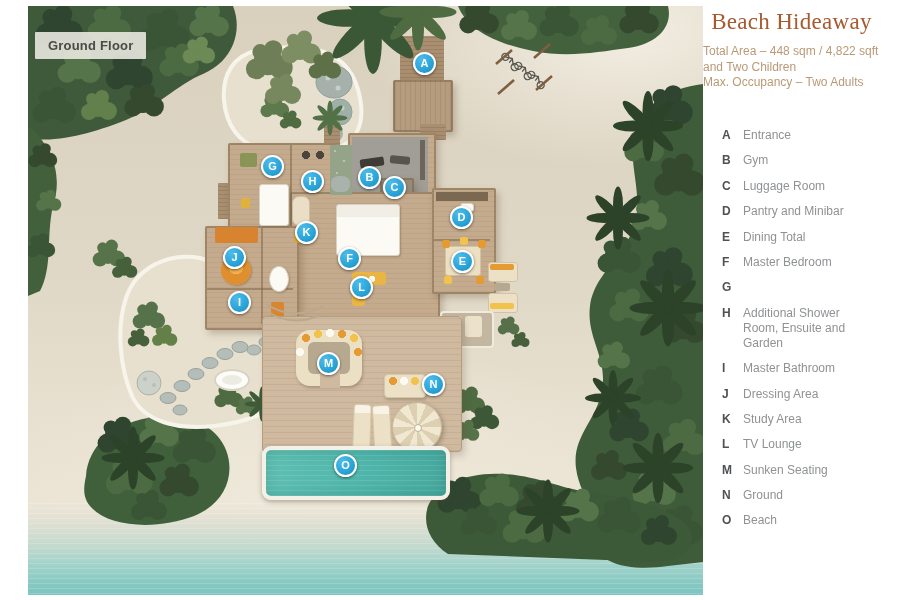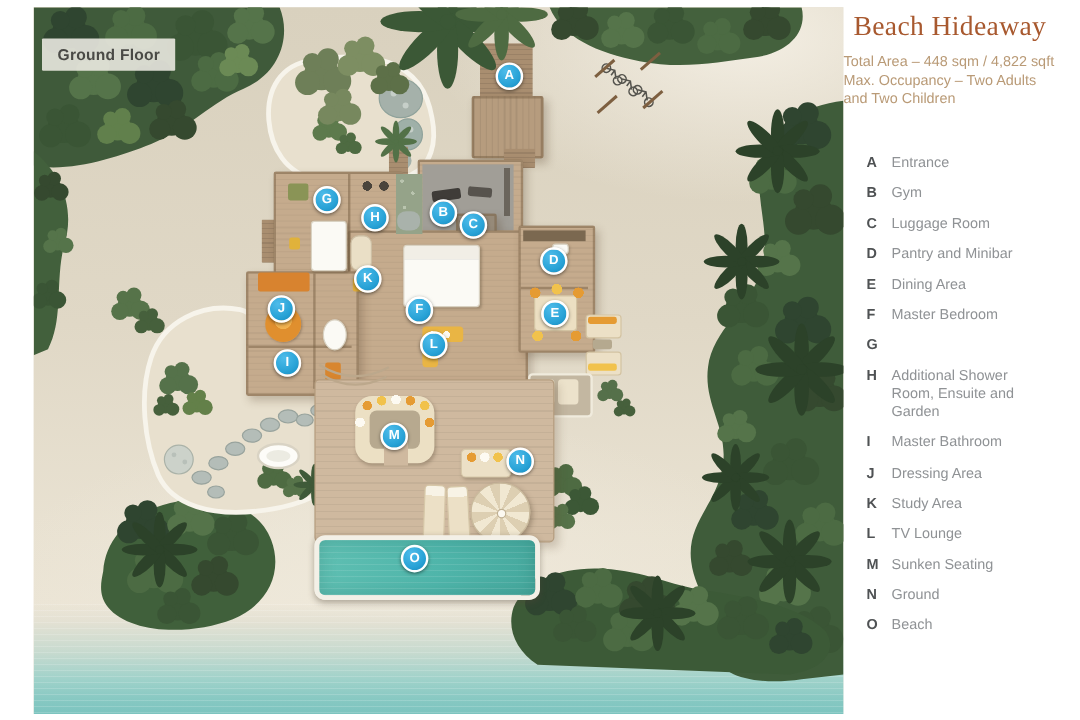--- a/index.html
+++ b/index.html
@@ -367,43 +367,43 @@
   </div>
       <div class="marker" style="left: 345px; top: 465px;">
     <span>O</span>
   </div>
     </div>
 
   <div id="panel">
     <h1 class="title">Beach Hideaway</h1>
     <div class="subtitle">
       <div>Total Area – 448 sqm / 4,822 sqft</div>
+      <div>and Two Children</div>
       <div>Max. Occupancy – Two Adults</div>
-      <div>and Two Children</div>
     </div>
     <div class="legend">
         <div class="legend-row">
     <span class="legend-key">A</span>
     <span class="legend-label">Entrance</span>
   </div>
         <div class="legend-row">
     <span class="legend-key">B</span>
     <span class="legend-label">Gym</span>
   </div>
         <div class="legend-row">
     <span class="legend-key">C</span>
     <span class="legend-label">Luggage Room</span>
   </div>
         <div class="legend-row">
     <span class="legend-key">D</span>
     <span class="legend-label">Pantry and Minibar</span>
   </div>
         <div class="legend-row">
     <span class="legend-key">E</span>
-    <span class="legend-label">Dining Area</span>
+    <span class="legend-label">Dining Total</span>
   </div>
         <div class="legend-row">
     <span class="legend-key">F</span>
     <span class="legend-label">Master Bedroom</span>
   </div>
         <div class="legend-row">
     <span class="legend-key">G</span>
   </div>
         <div class="legend-row">
     <span class="legend-key">H</span>

